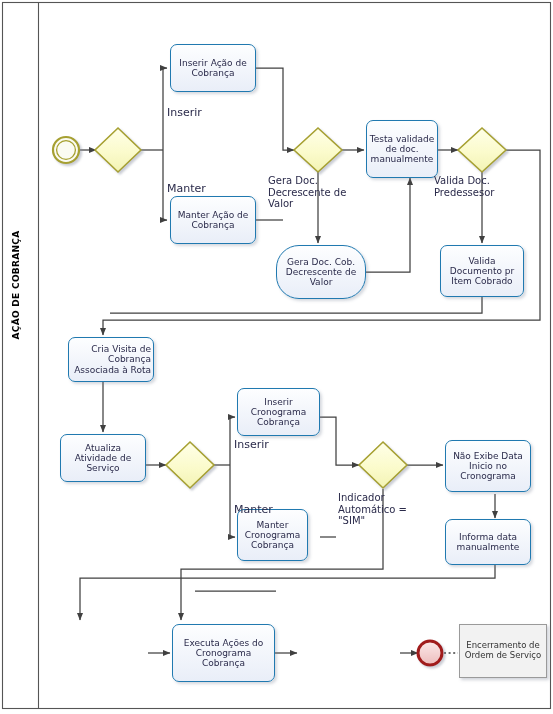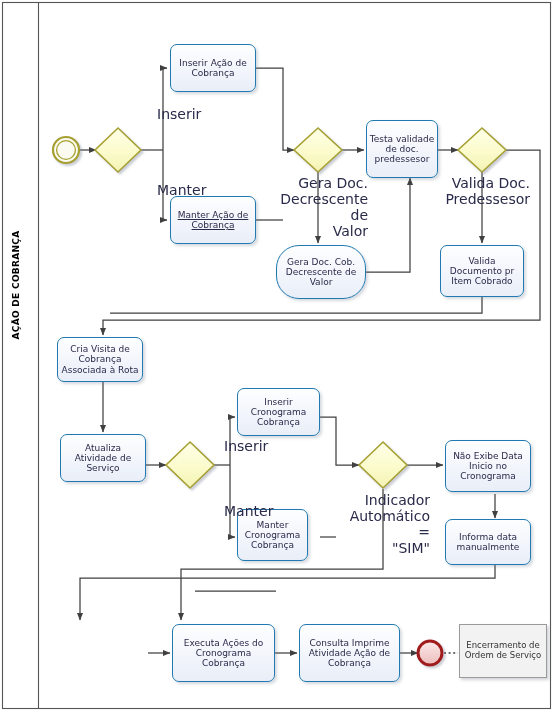--- a/index.html
+++ b/index.html
@@ -43,31 +43,32 @@
   .dataobj{
     background:#f2f2f2;
     border:1px solid #9a9a9a;
     border-radius:0;
     box-shadow:2px 2px 3px rgba(120,130,150,0.35);
     font-size:8.5px;
     color:#333333;
   }
   .gw-label{
     position:absolute;
-    text-align:right;
-    font-size:14px;
+    text-align:left;
+    font-size:10px;
     color:#2a2a4a;
     line-height:1.15;
     white-space:pre-line;
   }
   .edge-label{
     position:absolute;
-    font-size:14px;
+    font-size:11px;
     color:#2a2a4a;
     white-space:nowrap;
+    margin-left:10px;
   }
 </style>
 </head>
 <body>
 
 <div id="canvas">
 
   <svg viewBox="0 0 553 714" xmlns="http://www.w3.org/2000/svg">
     <defs>
       <marker id="arr" markerWidth="9" markerHeight="9" refX="7.2" refY="3.1" orient="auto" markerUnits="userSpaceOnUse">
@@ -178,37 +179,37 @@
       <polygon points="383,442 407,465 383,488 359,465" fill="url(#gwgrad)" stroke="#a6a030" stroke-width="1.6"></polygon>
     </g>
   </svg>
 
   <div class="lane-label">AÇÃO DE COBRANÇA</div>
 
   <div class="node task" style="left:170px;top:44px;width:86px;height:48px;">
     <span>Inserir Ação de Cobrança</span>
   </div>
 
-  <div class="node task" style="left:170px;top:196px;width:86px;height:48px;text-decoration:underline;">
+  <div class="node task" style="left:170px;top:196px;width:86px;height:48px;">
     <span>Manter Ação de Cobrança</span>
   </div>
 
   <div class="node task" style="left:366px;top:120px;width:72px;height:58px;">
-    <span>Testa validade de doc. predessesor</span>
+    <span>Testa validade de doc. manualmente</span>
   </div>
 
   <div class="node task" style="left:276px;top:245px;width:90px;height:54px;border-radius:23px;">
     <span>Gera Doc. Cob. Decrescente de Valor</span>
   </div>
 
   <div class="node task" style="left:440px;top:245px;width:84px;height:52px;">
     <span>Valida Documento pr Item Cobrado</span>
   </div>
 
-  <div class="node task" style="left:57px;top:337px;width:86px;height:45px;">
+  <div class="node task" style="left:68px;top:337px;width:86px;height:45px;text-align:right;">
     <span>Cria Visita de Cobrança Associada à Rota</span>
   </div>
 
   <div class="node task" style="left:60px;top:434px;width:86px;height:48px;">
     <span>Atualiza Atividade de Serviço</span>
   </div>
 
   <div class="node task" style="left:237px;top:388px;width:83px;height:48px;">
     <span>Inserir Cronograma Cobrança</span>
   </div>
@@ -223,23 +224,20 @@
 
   <div class="node task" style="left:445px;top:519px;width:86px;height:46px;">
     <span>Informa data manualmente</span>
   </div>
 
 
   <div class="node task" style="left:172px;top:624px;width:103px;height:58px;">
     <span>Executa Ações do Cronograma Cobrança</span>
   </div>
 
-  <div class="node task" style="left:299px;top:624px;width:101px;height:58px;">
-    <span>Consulta Imprime Atividade Ação de  Cobrança</span>
-  </div>
 
   <div class="node dataobj" style="left:459px;top:624px;width:88px;height:54px;">
     <span>Encerramento de Ordem de Serviço</span>
   </div>
 
   <div class="gw-label" style="left:268px;top:175px;width:100px;">Gera Doc.
 Decrescente de
 Valor</div>
 
   <div class="gw-label" style="left:434px;top:175px;width:96px;">Valida Doc.

